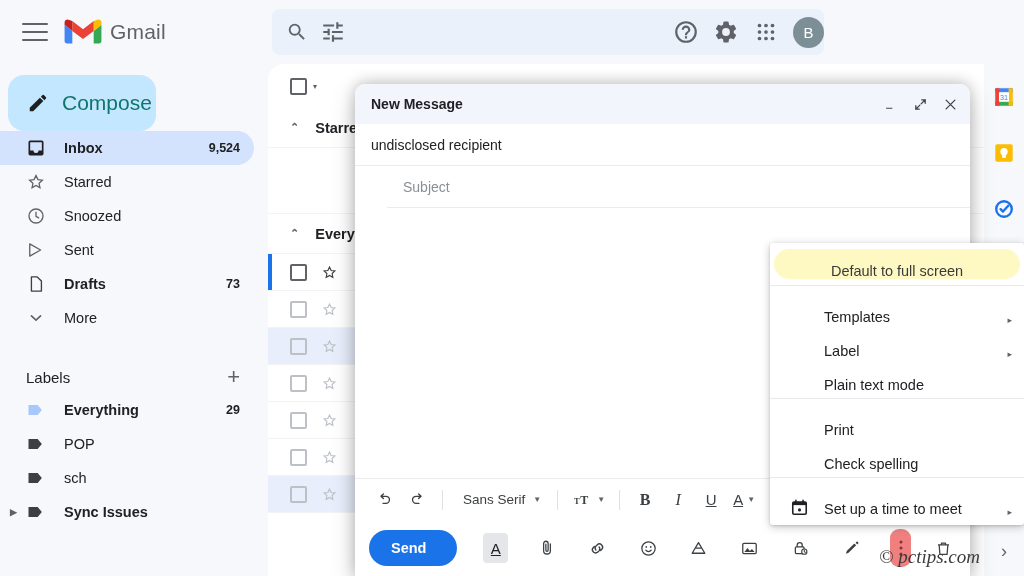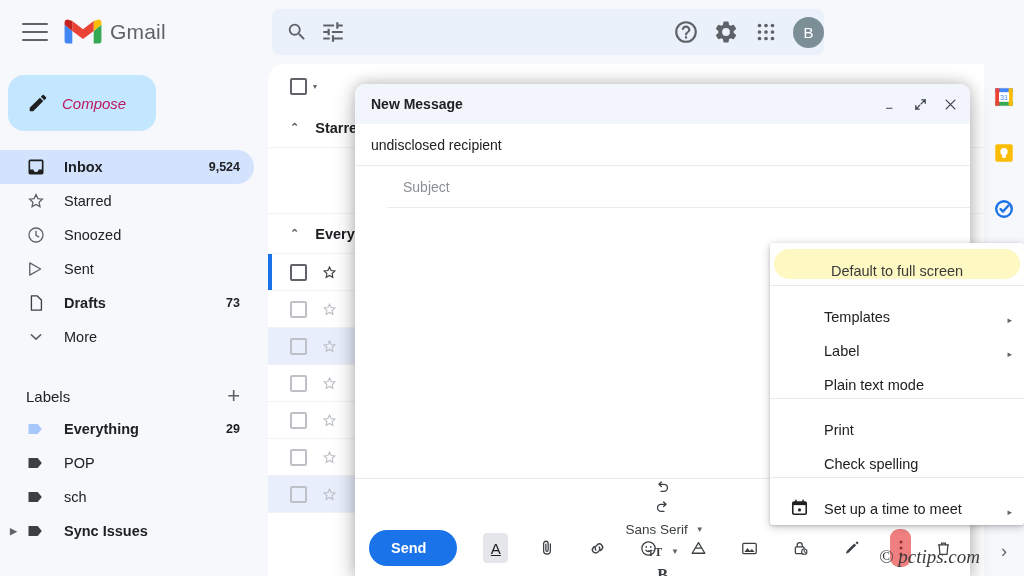--- a/index.html
+++ b/index.html
@@ -47,23 +47,23 @@
   }
 
   
   .sidebar { position: absolute; left: 0; top: 64px; width: 268px; height: 512px;
     background: #F6F8FC; z-index: 8; }
   .compose-btn {
     margin: 11px 0 0 8px; width: 148px; height: 56px; border-radius: 16px;
     background: #C2E7FF; display: flex; align-items: center; gap: 13px;
     padding-left: 19px; cursor: pointer; border: none;
   }
-  .compose-btn .lbl { font-size: 15px; color: #be185d; font-style: italic; }
-
-  .navlist { margin-top: 19px; }
+  .compose-btn .lbl { font-size: 21px; color: #0f766e; }
+
+  .navlist { }
   .navitem {
     height: 34px; display: flex; align-items: center; padding-left: 26px;
     border-radius: 0 17px 17px 0; cursor: pointer; margin-right: 14px;
     font-size: 14.5px; color: #202124; gap: 18px;
   }
   .navitem .ni { width: 20px; height: 20px; flex: 0 0 auto; }
   .navitem .nlabel { flex: 1; }
   .navitem .ncount { font-size: 12.5px; color: #202124; padding-right: 14px; }
   .navitem.active { background: #D3E3FD; font-weight: bold; }
   .navitem.active .ncount { font-weight: bold; }
@@ -144,21 +144,21 @@
   .cp-ctrl { cursor: pointer; color: #41464b; display: flex; align-items: center; }
   .cp-field {
     height: 42px; display: flex; align-items: center; padding: 0 16px;
     border-bottom: 1px solid #ebebeb; font-size: 14px;
   }
   .cp-field.to { color: #202124; }
   .cp-field.subject { color: #8a8f94; margin-left: 32px; }
   .cp-body { flex: 1; background: #fff; padding: 14px 16px; font-size: 14px; }
   .cp-fmt {
     height: 42px; display: flex; align-items: center; gap: 3px;
-    padding: 0 14px; border-top: 1px solid #ebebeb; flex-direction: column;
+    padding: 0 14px; border-top: 1px solid #ebebeb;
   }
   .fbtn {
     min-width: 30px; height: 30px; display: flex; align-items: center;
     justify-content: center; color: #3c4043; cursor: pointer; border-radius: 4px;
     font-size: 15px;
   }
   .fsep { width: 1px; height: 20px; background: #e0e0e0; margin: 0 7px; }
   .fontname { font-size: 13.5px; color: #3c4043; padding: 0 4px; }
   .dd { font-size: 8px; color: #5f6368; margin-left: 4px; }
   .cp-actions {

